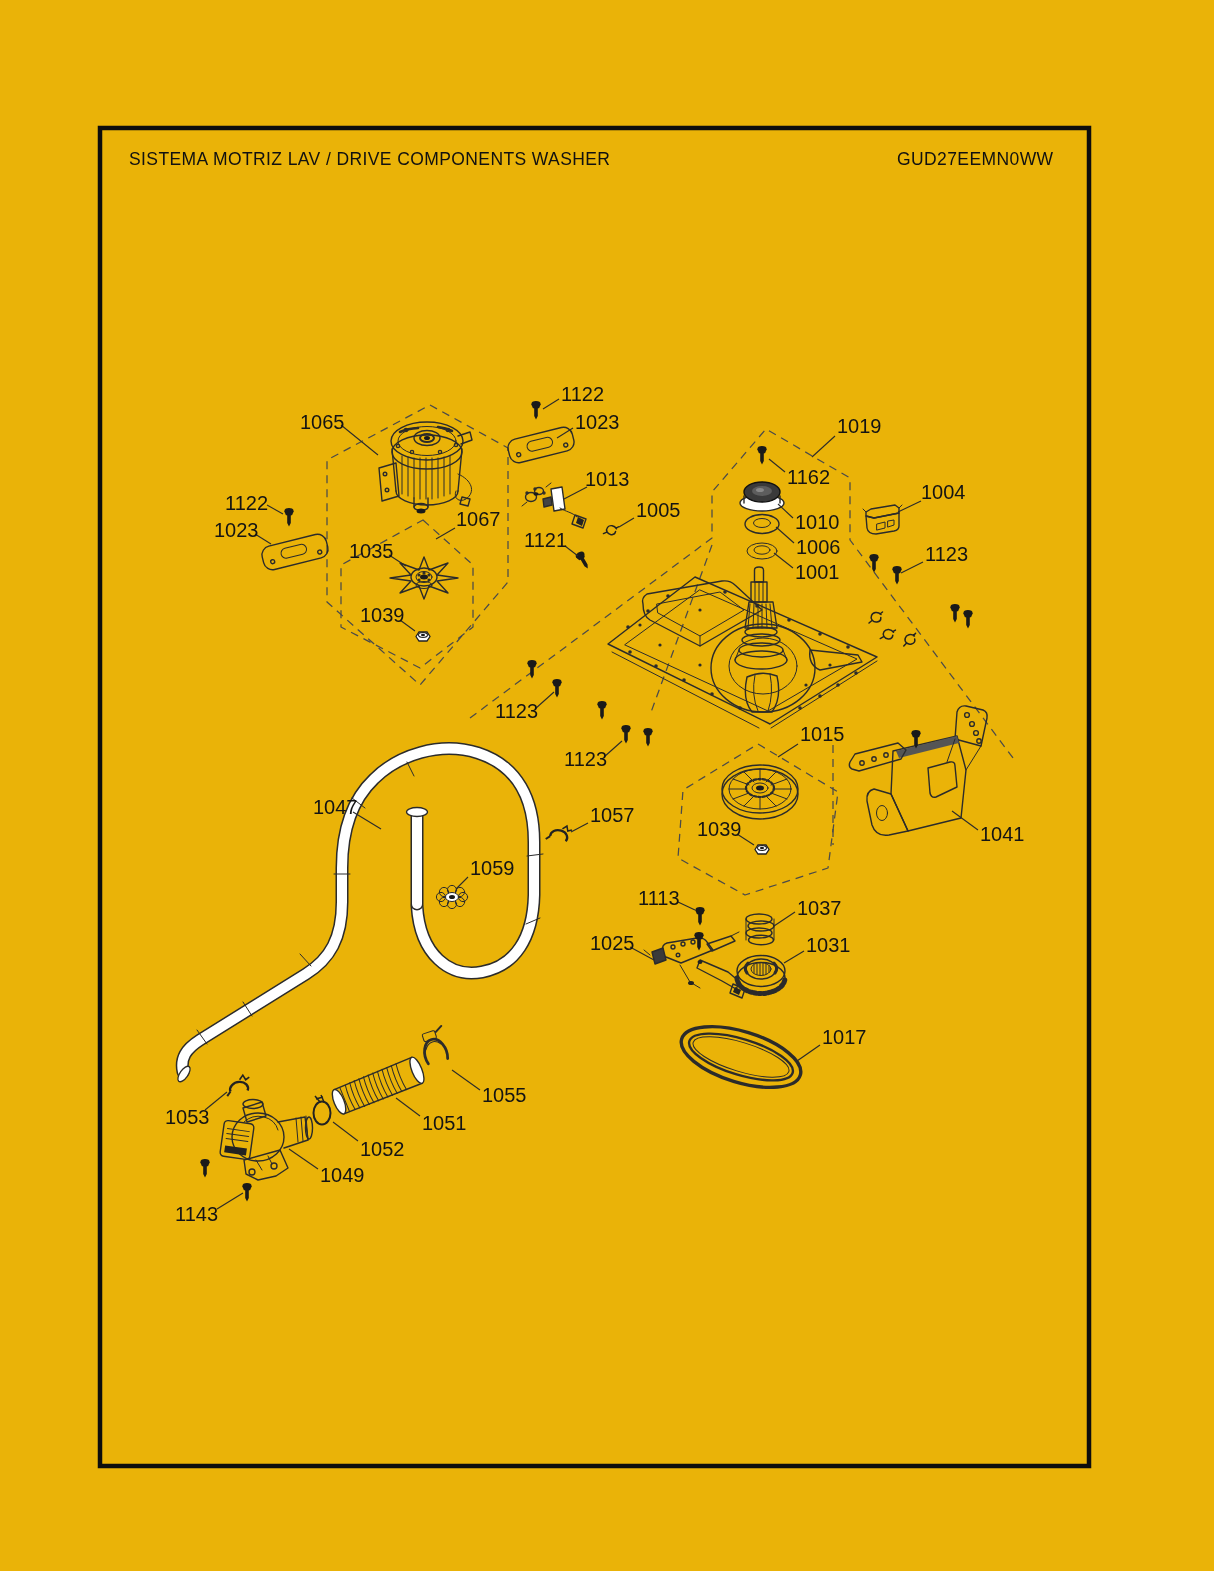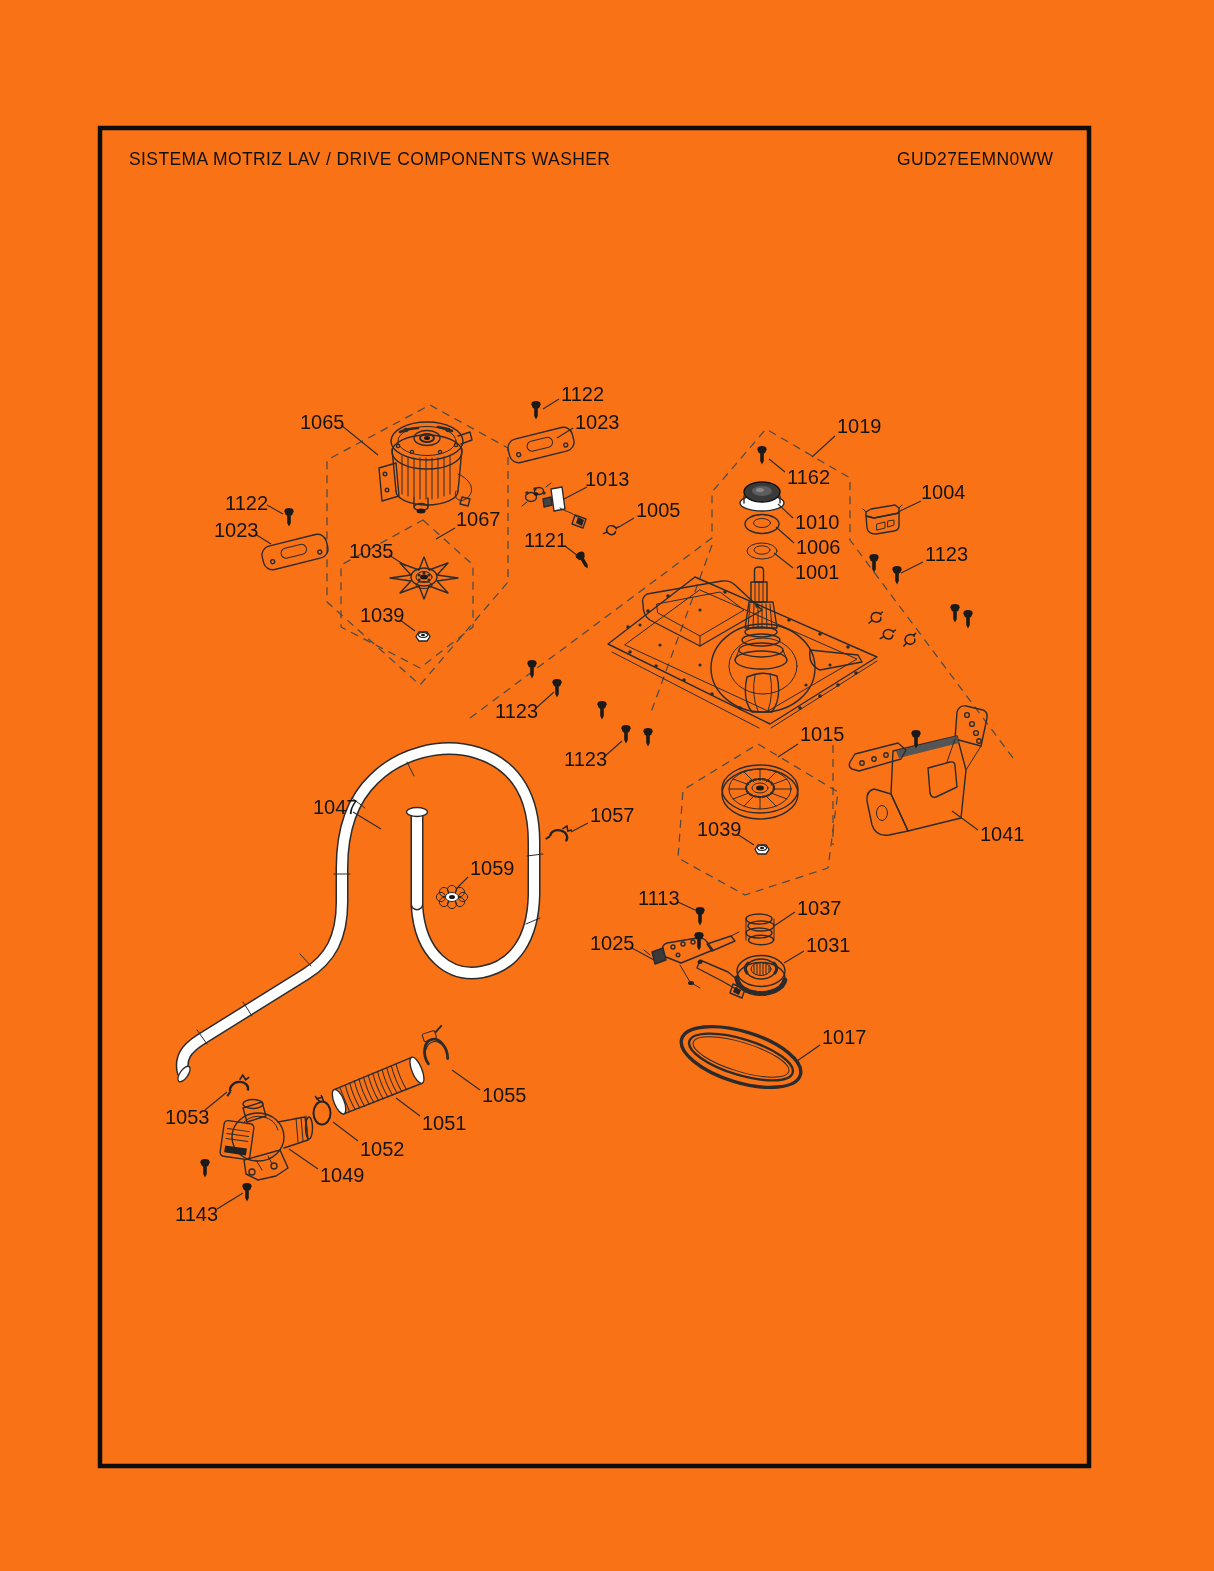--- a/index.html
+++ b/index.html
@@ -1,16 +1,16 @@
 <!DOCTYPE html>
 <html><head>
 <meta charset="utf-8">
 <style>
   html,body{margin:0;padding:0;background:#fff;}
-  #page{position:relative;width:1214px;height:1571px;background:#f97316;font-family:"Liberation Sans",sans-serif;}
+  #page{position:relative;width:1214px;height:1571px;background:#eab308;font-family:"Liberation Sans",sans-serif;}
   svg{position:absolute;left:0;top:0;}
   .art{stroke:#2b2b2b;fill:none;stroke-width:1.4;stroke-linecap:round;stroke-linejoin:round;}
   .thin{stroke-width:1;}
   .dash{stroke:#4a4a4a;fill:none;stroke-width:1.25;stroke-dasharray:8 6;stroke-linejoin:round;}
   .lead{stroke:#2b2b2b;stroke-width:1.1;fill:none;}
   .callout-text{font-family:"Liberation Sans",sans-serif;font-size:20px;fill:#141414;}
   .title-text{font-family:"Liberation Sans",sans-serif;font-size:17.5px;fill:#111;letter-spacing:.4px;}
   .darkfill{fill:#1a1a1a;stroke:none;}
   .grayfill{fill:#555;stroke:none;}
   .whitefill{fill:#fff;}

